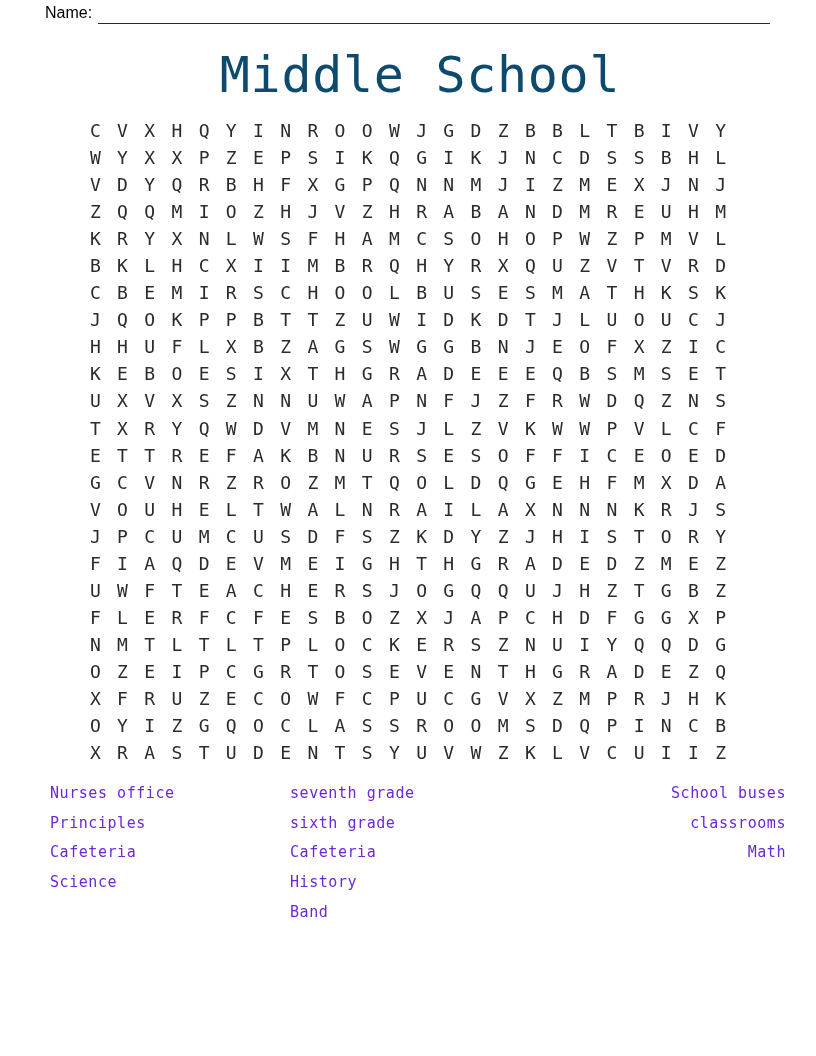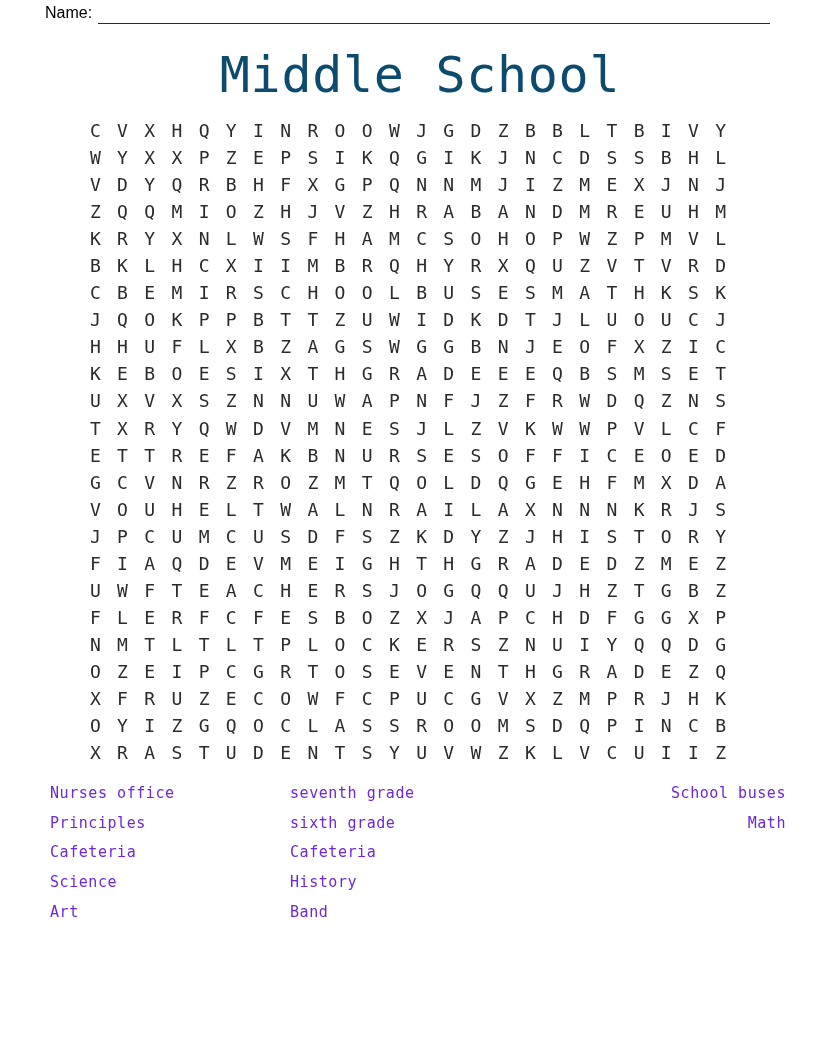--- a/index.html
+++ b/index.html
@@ -727,28 +727,28 @@
         <span class="grid-cell">Z</span>
       </div>
     </div>
 
   <div class="word-list">
     <div class="word-col word-col-1">
         <div class="word-item">Nurses office</div>
         <div class="word-item">Principles</div>
         <div class="word-item">Cafeteria</div>
         <div class="word-item">Science</div>
-        <div class="word-item">Art</div>
       </div>
     <div class="word-col word-col-2">
         <div class="word-item">seventh grade</div>
         <div class="word-item">sixth grade</div>
         <div class="word-item">Cafeteria</div>
         <div class="word-item">History</div>
         <div class="word-item">Band</div>
       </div>
     <div class="word-col word-col-3">
         <div class="word-item">School buses</div>
+        <div class="word-item">classrooms</div>
         <div class="word-item">Math</div>
       </div>
   </div>
 
 </div>
 
 </body></html>

